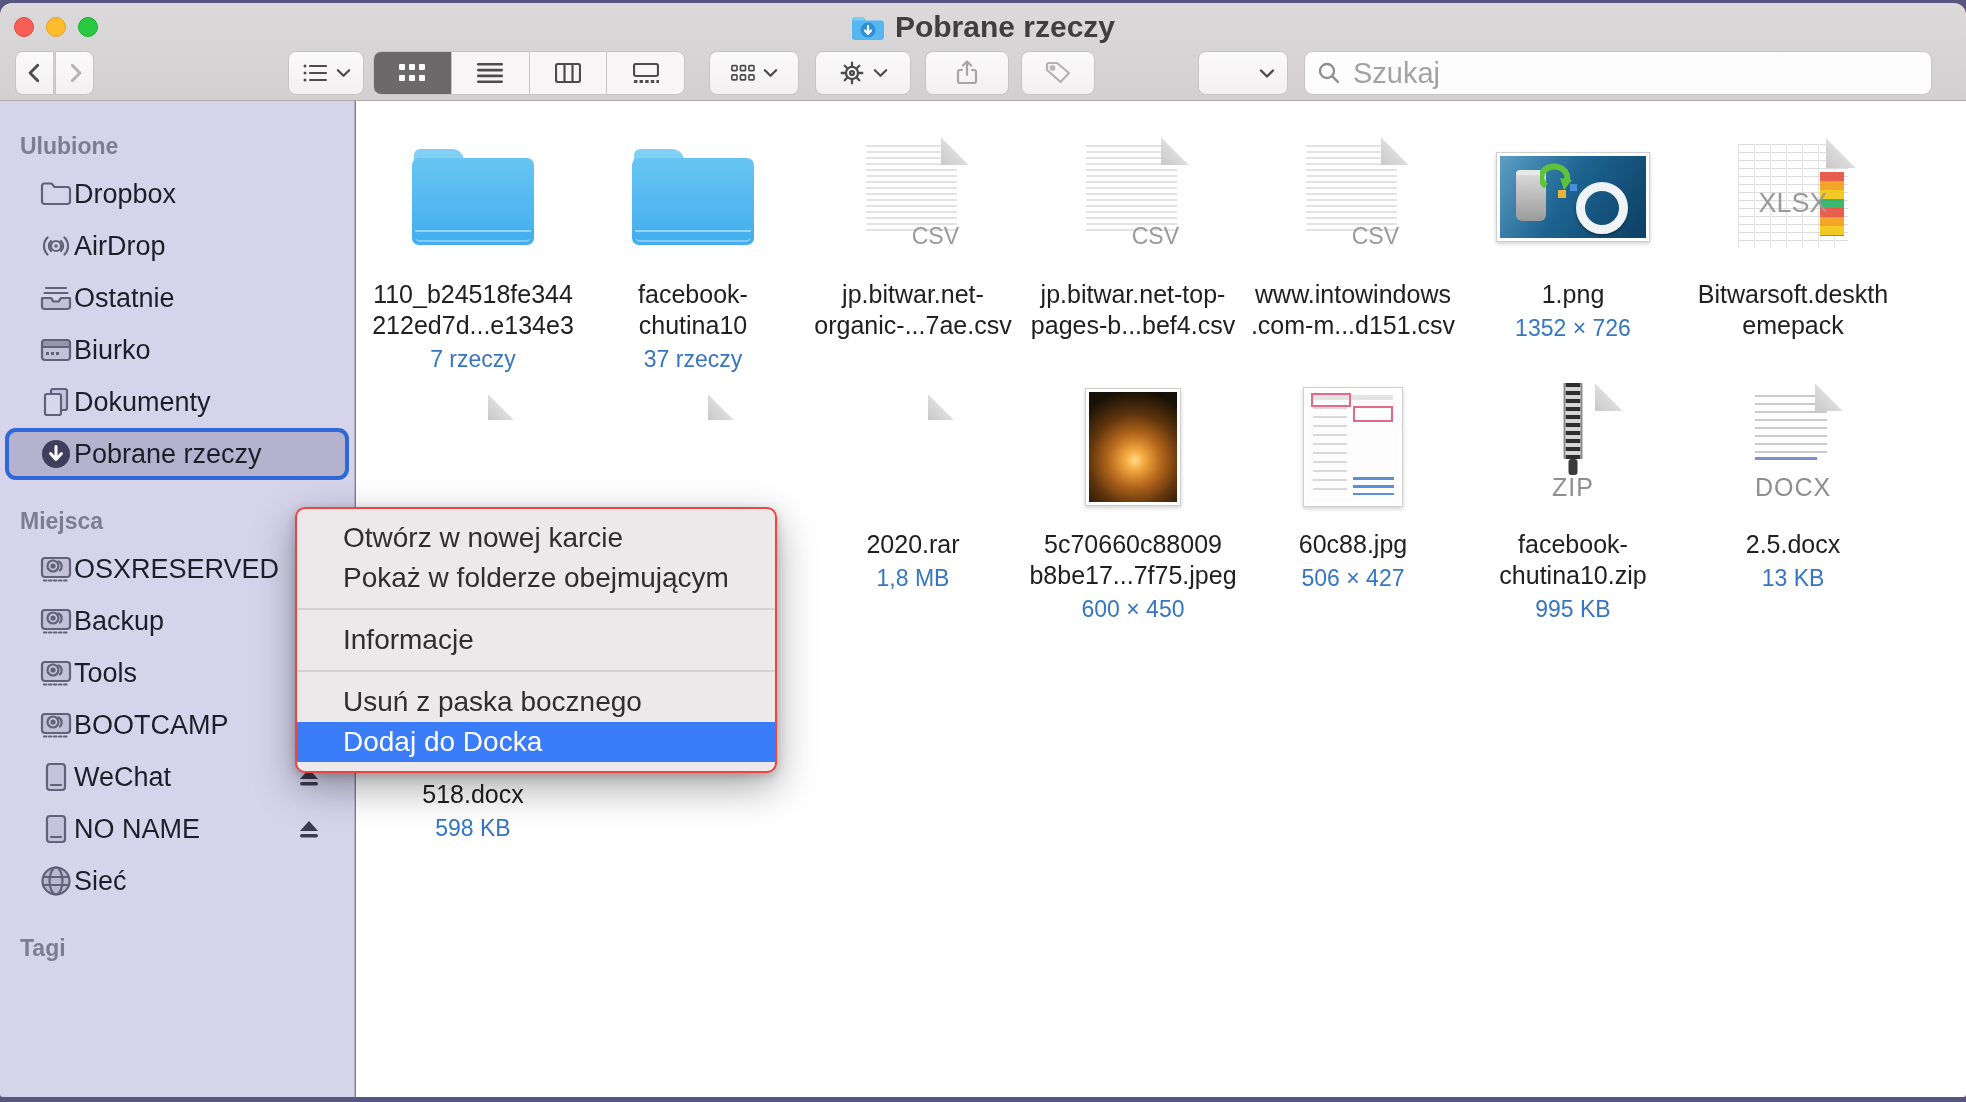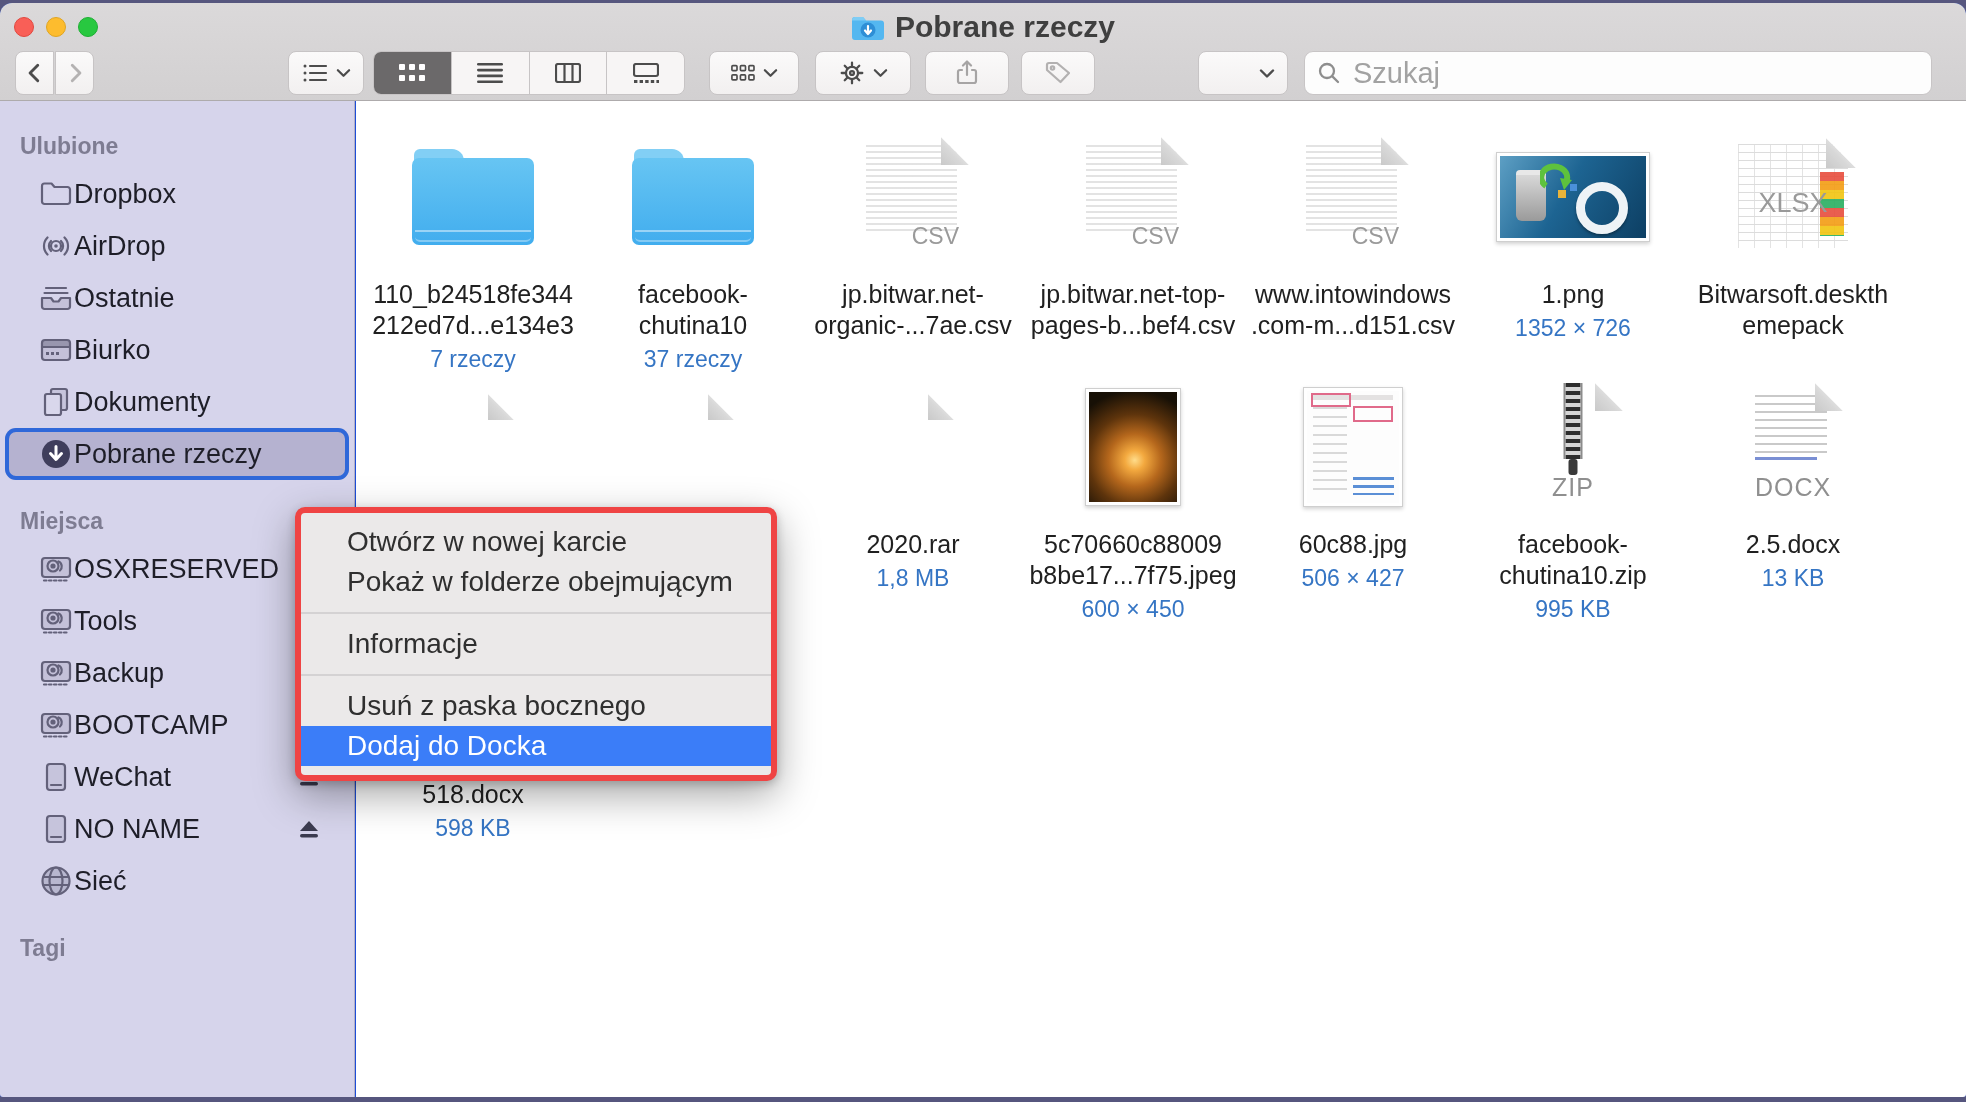--- a/index.html
+++ b/index.html
@@ -4,21 +4,21 @@
 <style>
   html,body{margin:0;padding:0;}
   body{
     width:1966px;height:1102px;overflow:hidden;position:relative;
     background:#56567e;
     font-family:"Liberation Sans","DejaVu Sans",sans-serif;
     -webkit-font-smoothing:antialiased;
   }
   #window{
     position:absolute;top:3px;left:0;right:0;bottom:5px;
-    border-radius:12px 12px 3px 3px;overflow:hidden;background:#1d4ed8;text-decoration:underline;
+    border-radius:12px 12px 3px 3px;overflow:hidden;background:#ec4899;text-decoration:underline;
   }
   
   #chrome{
     position:absolute;top:0;left:0;right:0;height:97px;
     background:linear-gradient(#dbd9da,#d2d0d1);
     border-bottom:1px solid #aeabac;z-index:30;
   }
   .traffic{position:absolute;top:14px;width:18px;height:18px;border-radius:50%;}
   #tl-red{left:14px;background:#f95f57;border:1px solid #e1483f;}
   #tl-yellow{left:46px;background:#fdbc2e;border:1px solid #e0a522;}
@@ -136,21 +136,21 @@
   .shot-bar{position:absolute;top:4px;left:6px;right:6px;height:5px;background:#e4e2e2;}
   .shot-left{position:absolute;top:16px;left:6px;width:34px;bottom:10px;
     background:repeating-linear-gradient(to bottom,#d9d9d9 0 2px,transparent 2px 9px);}
   .shot-box1{position:absolute;top:15px;left:46px;right:6px;height:12px;border:2px solid #e06a8a;}
   .shot-box2{position:absolute;top:2px;left:4px;width:36px;height:10px;border:2px solid #e06a8a;}
   .shot-blue{position:absolute;bottom:8px;left:46px;right:5px;height:18px;
     background:repeating-linear-gradient(to bottom,#5b8fd6 0 3px,transparent 3px 8px);}
   
   #ctx-menu{
     position:absolute;left:295px;top:504px;width:482px;z-index:60;
-    background:#ebe9e9;border:6px solid #ef4444;border-radius:10px;
+    background:#ebe9e9;border:2px solid #ef4444;border-radius:10px;
     box-shadow:0 14px 40px rgba(0,0,0,.35),0 3px 10px rgba(0,0,0,.2);
     padding:9px 0;box-sizing:border-box;
   }
   .mi{height:40px;display:flex;align-items:center;padding-left:46px;font-size:28px;color:#2f2f2f;}
   .mi.hl{background:var(--accent,#3b7df8);color:#fff;}
   .msep{height:2px;background:#d4d2d3;margin:10px 0;}
   svg{display:block;}
 </style>
 </head>
 <body>
@@ -409,35 +409,35 @@
           <svg width="34" height="34" viewBox="0 0 34 34">
             <g stroke="currentColor" fill="none" stroke-width="2.2" stroke-linecap="round" stroke-linejoin="round">
               <rect x="3" y="6" width="28" height="19" rx="3" fill="rgba(130,128,155,.22)"></rect>
               <circle cx="14" cy="14" r="5.5"></circle>
               <circle cx="14" cy="14" r="1.5" fill="currentColor"></circle>
               <path d="M19.5 9.5 c4 1.5 4 7 1.5 9"></path>
               <path d="M5 28.5 h24" stroke-dasharray="2.5 2.5"></path>
             </g>
           </svg>
         </span>
-        <span>Tools</span>
+        <span>Backup</span>
       </div>
       <div class="sb-item">
         <span class="sb-ic">
           <svg width="34" height="34" viewBox="0 0 34 34">
             <g stroke="currentColor" fill="none" stroke-width="2.2" stroke-linecap="round" stroke-linejoin="round">
               <rect x="3" y="6" width="28" height="19" rx="3" fill="rgba(130,128,155,.22)"></rect>
               <circle cx="14" cy="14" r="5.5"></circle>
               <circle cx="14" cy="14" r="1.5" fill="currentColor"></circle>
               <path d="M19.5 9.5 c4 1.5 4 7 1.5 9"></path>
               <path d="M5 28.5 h24" stroke-dasharray="2.5 2.5"></path>
             </g>
           </svg>
         </span>
-        <span>Backup</span>
+        <span>Tools</span>
       </div>
       <div class="sb-item">
         <span class="sb-ic">
           <svg width="34" height="34" viewBox="0 0 34 34">
             <g stroke="currentColor" fill="none" stroke-width="2.2" stroke-linecap="round" stroke-linejoin="round">
               <rect x="3" y="6" width="28" height="19" rx="3" fill="rgba(130,128,155,.22)"></rect>
               <circle cx="14" cy="14" r="5.5"></circle>
               <circle cx="14" cy="14" r="1.5" fill="currentColor"></circle>
               <path d="M19.5 9.5 c4 1.5 4 7 1.5 9"></path>
               <path d="M5 28.5 h24" stroke-dasharray="2.5 2.5"></path>

